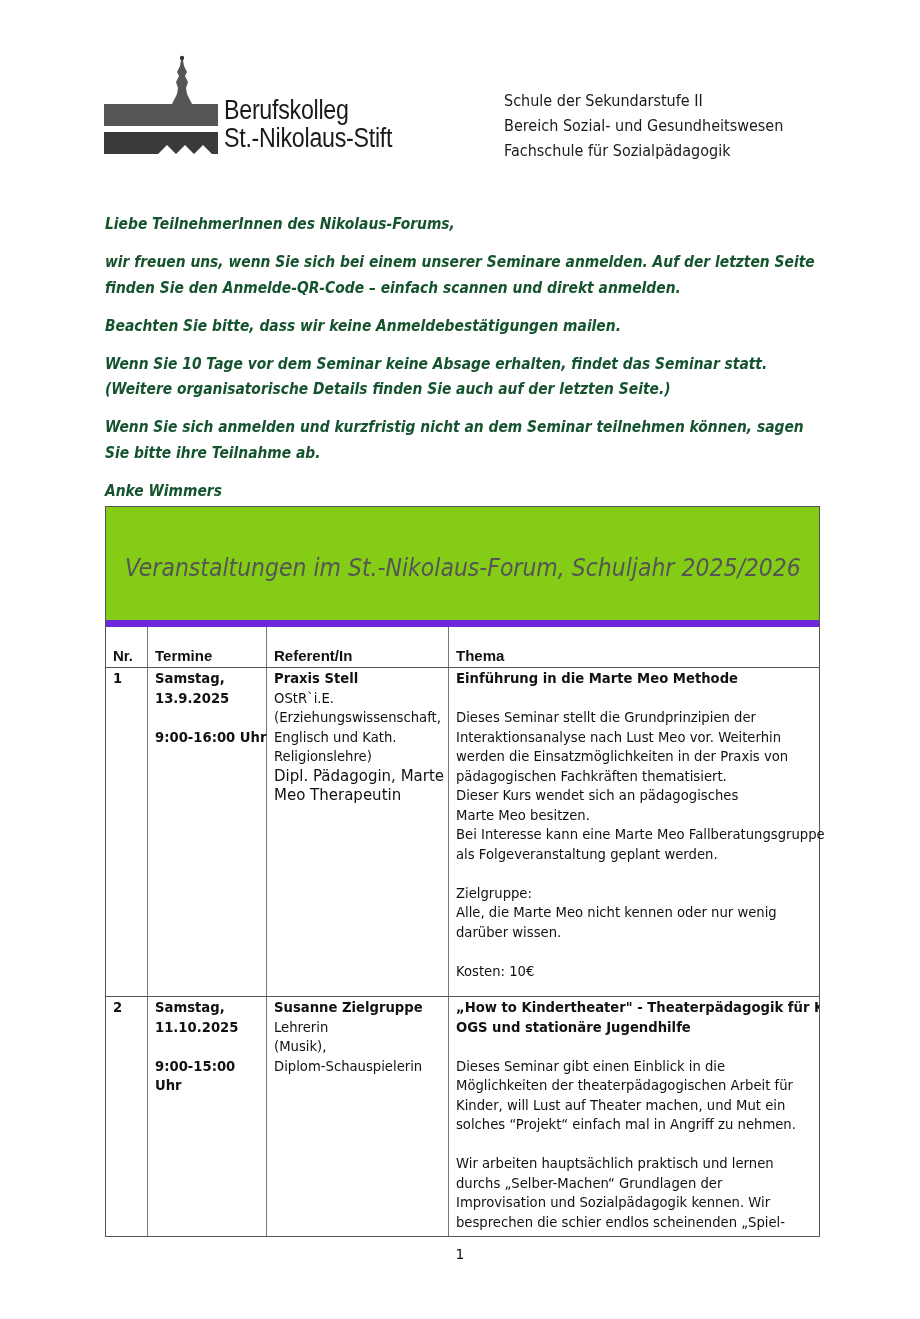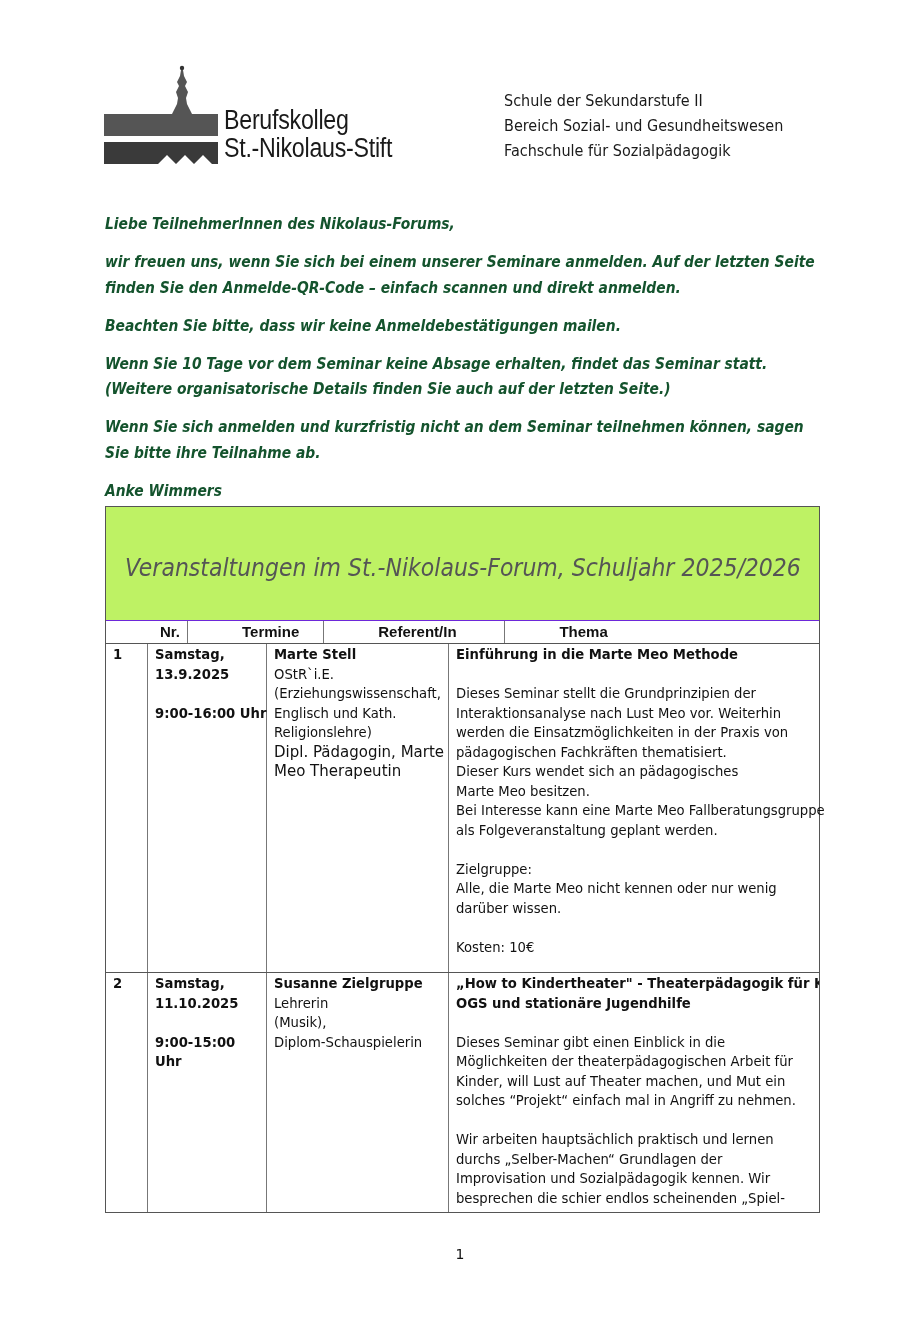--- a/index.html
+++ b/index.html
@@ -1,38 +1,38 @@
 <!DOCTYPE html>
 <html><head>
 <meta charset="utf-8">
 <style>
   html, body { margin: 0; padding: 0; background: #ffffff; }
   body { width: 920px; height: 1319px; position: relative; overflow: hidden;
          font-family: "DejaVu Sans", sans-serif; color: #111; }
-  .logo { position: absolute; left: 104px; top: 62px; width: 320px; height: 106px; }
+  .logo { position: absolute; left: 104px; top: 52px; width: 320px; height: 106px; }
   .logo svg { position: absolute; left: 0; top: 0; }
   .logo-text { position: absolute; left: 120px; top: 44px; font-family: "Liberation Sans", sans-serif;
                font-size: 27px; line-height: 28px; color: #1a1a1a; letter-spacing: -0.3px;
                transform: scaleX(0.86); transform-origin: left top; white-space: nowrap; }
   .school { position: absolute; left: 504px; top: 89px; font-size: 15.5px; line-height: 25px; color: #1a1a1a;
             font-family: "DejaVu Sans", sans-serif; transform: scaleX(0.93); transform-origin: left top; white-space: nowrap; }
   .letter { position: absolute; left: 105px; top: 212px; width: 720px;
             font-family: "DejaVu Sans", sans-serif; font-style: italic; font-weight: bold;
             font-size: 15.4px; line-height: 25.5px; color: #14532d; }
   .letter p { margin: 0 0 12.5px 0; transform: scaleX(0.9); transform-origin: left top; white-space: nowrap; }
   .tbl { position: absolute; left: 105px; top: 506px; width: 713px; border: 1px solid #555; }
-  .tbl-title { height: 113px; background: #bef264; border-bottom: 1px solid #6d28d9; display: flex; align-items: center; justify-content: center; }
+  .tbl-title { height: 113px; background: #84cc16; border-bottom: 7px solid #6d28d9; display: flex; align-items: center; justify-content: center; }
   .tbl-title span { font-family: "DejaVu Sans", sans-serif; font-style: italic; font-size: 25px; color: #555;
                     transform: scaleX(0.88); white-space: nowrap; display: inline-block; margin-top: 8px; }
   .row { display: flex; border-bottom: 1px solid #555; }
   .row:last-child { border-bottom: none; }
   .c { box-sizing: border-box; padding: 1px 7px; border-right: 1px solid #777; font-size: 13.2px; line-height: 19.5px; }
   .c:last-child { border-right: none; }
   .c1 { width: 42px; } .c2 { width: 119px; } .c3 { width: 182px; } .c4 { width: 368px; }
-  .hdr .c { font-family: "Liberation Sans", sans-serif; font-weight: bold; font-size: 15px; line-height: 20px; padding-top: 1px; margin-left: 47px; }
+  .hdr .c { font-family: "Liberation Sans", sans-serif; font-weight: bold; font-size: 15px; line-height: 20px; padding-top: 19px; }
   .b { font-weight: bold; }
   .small { font-size: 15px; line-height: 19px; }
   .it { }
   .line { display: block; white-space: nowrap; }
   .gap { display: block; height: 19.5px; }
   .row1 { height: 328px; } .row2 { height: 239px; overflow: hidden; }
   .pagenum { position: absolute; left: 0; width: 920px; top: 1246px; text-align: center; font-size: 14px; color: #111; }
 </style>
 </head>
 <body>
@@ -89,21 +89,21 @@
 
   <div class="row row1">
     <div class="c c1 b">1</div>
     <div class="c c2 b">
       <span class="line">Samstag,</span>
       <span class="line">13.9.2025</span>
       <span class="gap"></span>
       <span class="line">9:00-16:00 Uhr</span>
     </div>
     <div class="c c3">
-      <span class="line b">Marte Stell</span>
+      <span class="line b">Praxis Stell</span>
       <span class="line">OStR`i.E.</span>
       <span class="line">(Erziehungswissenschaft,</span>
       <span class="line">Englisch und Kath.</span>
       <span class="line">Religionslehre)</span>
       <span class="line small">Dipl. Pädagogin, Marte</span>
       <span class="line small">Meo Therapeutin</span>
     </div>
     <div class="c c4">
       <span class="line b">Einführung in die Marte Meo Methode</span>
       <span class="gap"></span>

